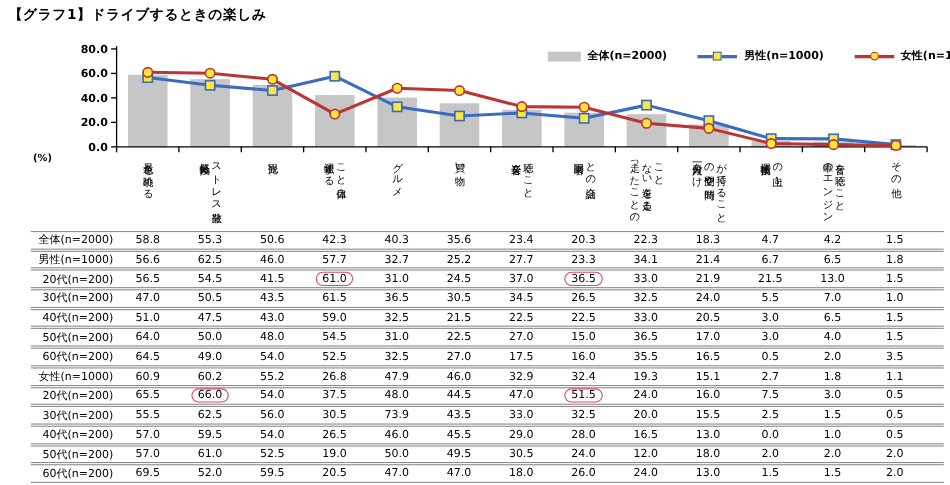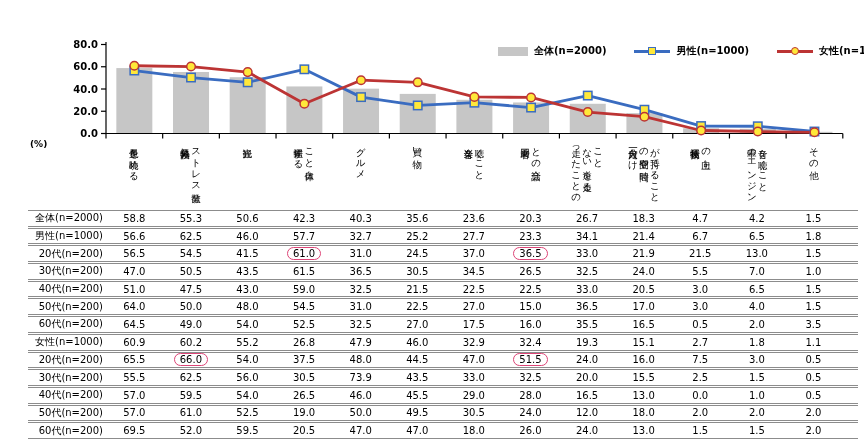--- a/index.html
+++ b/index.html
@@ -25,20 +25,21 @@
   .trow{display:flex;align-items:center;height:16.7px;box-sizing:border-box;margin-bottom:1px;
         border-top:1px solid #8c8c8c;border-bottom:1px solid #8c8c8c;}
   .rlabel{width:78px;box-sizing:border-box;text-align:right;padding-right:3px;font-size:10px;white-space:nowrap;}
   .tcell{width:56.6px;text-align:center;font-size:10px;}
   .ring{display:inline-block;border:1.5px solid #dd4577;border-radius:8px;padding:0 5px;margin:-2px -6px;}
 </style>
 </head>
 <body>
 
 <div class="stage">
+  <div class="title">【グラフ1】ドライブするときの楽しみ</div>
   <svg id="chart-svg" width="864" height="210" viewBox="0 0 864 210">
       <rect x="116.33846153846153" y="68.085" width="36" height="65.415" fill="#c6c6c6"></rect>
       <rect x="173.01538461538462" y="71.97874999999999" width="36" height="61.52125000000001" fill="#c6c6c6"></rect>
       <rect x="229.69230769230768" y="77.2075" width="36" height="56.292500000000004" fill="#c6c6c6"></rect>
       <rect x="286.36923076923074" y="86.44125" width="36" height="47.05875" fill="#c6c6c6"></rect>
       <rect x="343.04615384615386" y="88.66624999999999" width="36" height="44.83375000000001" fill="#c6c6c6"></rect>
       <rect x="399.7230769230769" y="93.895" width="36" height="39.605000000000004" fill="#c6c6c6"></rect>
       <rect x="456.4" y="99.79124999999999" width="36" height="33.70875000000001" fill="#c6c6c6"></rect>
       <rect x="513.0769230769231" y="102.46125" width="36" height="31.038749999999993" fill="#c6c6c6"></rect>
       <rect x="569.7538461538461" y="103.79625" width="36" height="29.70375" fill="#c6c6c6"></rect>
@@ -175,23 +176,23 @@
     </div>
   <div class="dtable" id="dtable">
       <div class="trow">
         <div class="rlabel">全体(n=2000)</div>
         <div class="tcell"><span>58.8</span></div>
         <div class="tcell"><span>55.3</span></div>
         <div class="tcell"><span>50.6</span></div>
         <div class="tcell"><span>42.3</span></div>
         <div class="tcell"><span>40.3</span></div>
         <div class="tcell"><span>35.6</span></div>
-        <div class="tcell"><span>23.6</span></div>
+        <div class="tcell"><span>23.4</span></div>
         <div class="tcell"><span>20.3</span></div>
-        <div class="tcell"><span>26.7</span></div>
+        <div class="tcell"><span>22.3</span></div>
         <div class="tcell"><span>18.3</span></div>
         <div class="tcell"><span>4.7</span></div>
         <div class="tcell"><span>4.2</span></div>
         <div class="tcell"><span>1.5</span></div>
       </div>
       <div class="trow">
         <div class="rlabel">男性(n=1000)</div>
         <div class="tcell"><span>56.6</span></div>
         <div class="tcell"><span>62.5</span></div>
         <div class="tcell"><span>46.0</span></div>

